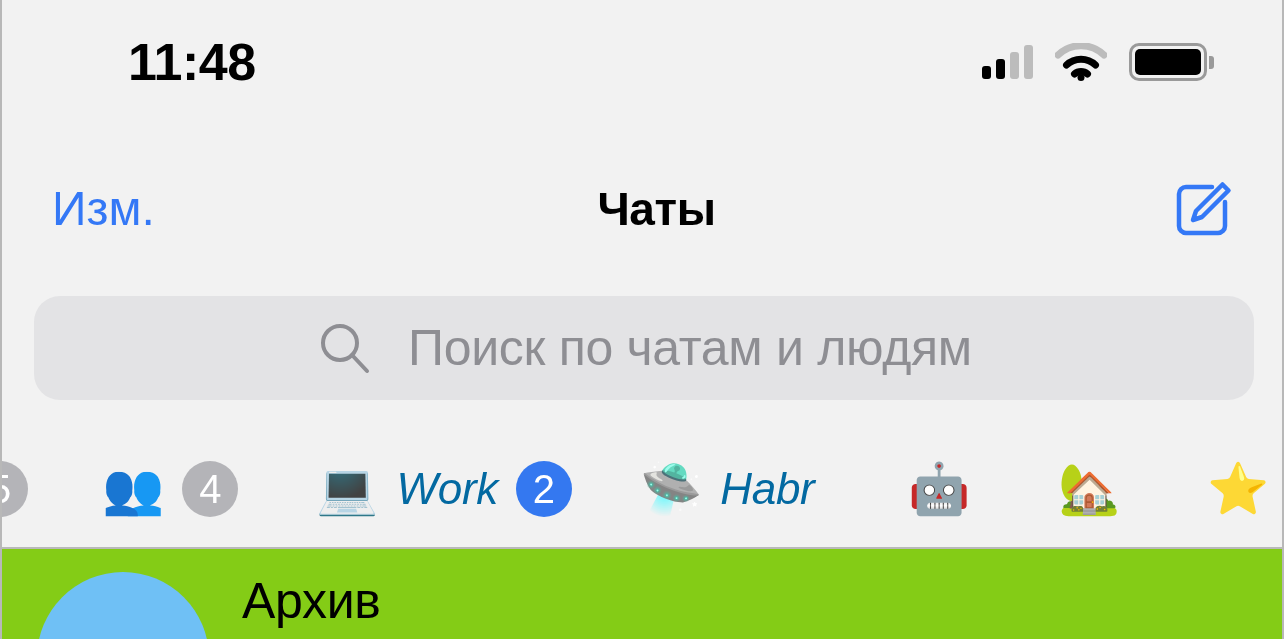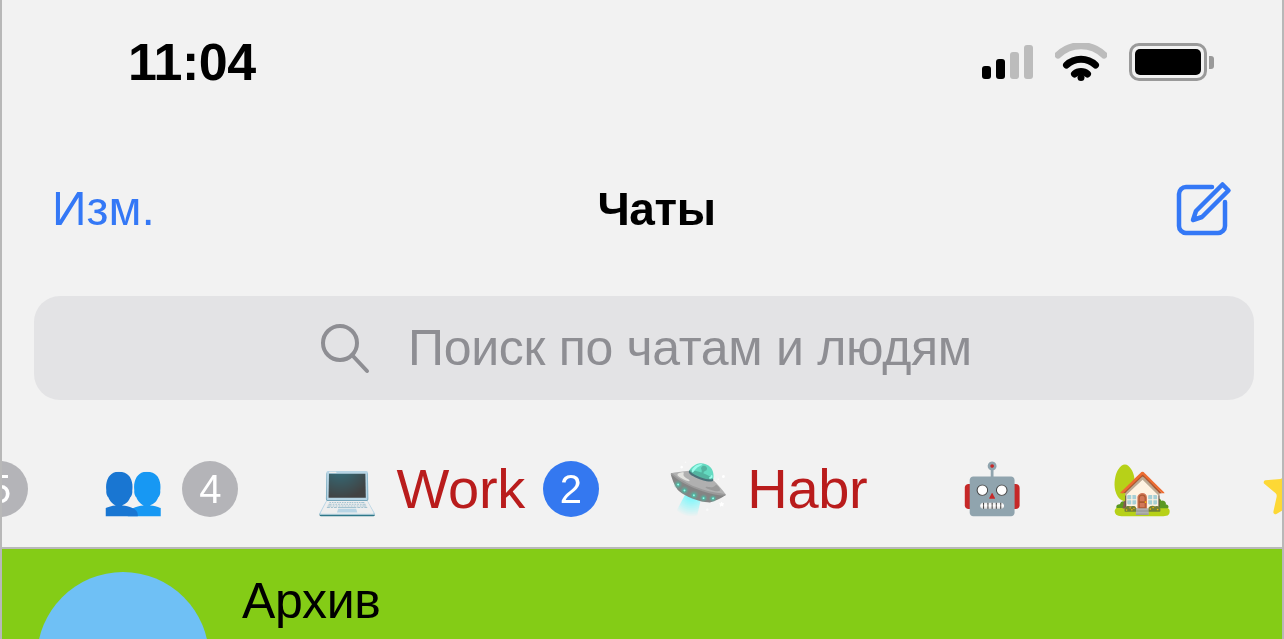--- a/index.html
+++ b/index.html
@@ -183,25 +183,26 @@
     cursor: pointer;
     user-select: none;
     height: 100%;
   }
   .tab-emoji {
     font-size: 50px;
     line-height: 1;
     flex: none;
   }
   .tab-label {
-    font-size: 56px;
-    color: #b91c1c;
+    font-size: 44px;
+    color: #0369a1;
     line-height: 1;
     letter-spacing: -0.3px;
     white-space: nowrap;
+    font-style: italic;
   }
   .badge {
     flex: none;
     min-width: 56px;
     height: 56px;
     border-radius: 28px;
     background: #B4B4B8;
     color: #FFFFFF;
     font-size: 40px;
     display: flex;
@@ -257,21 +258,21 @@
     letter-spacing: -0.3px;
     line-height: 1;
   }
 </style>
 </head>
 <body>
 
 <div class="screen">
 
   <div class="status-bar">
-    <div class="status-time">11:04</div>
+    <div class="status-time">11:48</div>
 
     <div class="status-icons">
 
       <div class="signal">
         <i></i>
           <i></i>
           <i></i>
           <i></i>
       </div>
 

